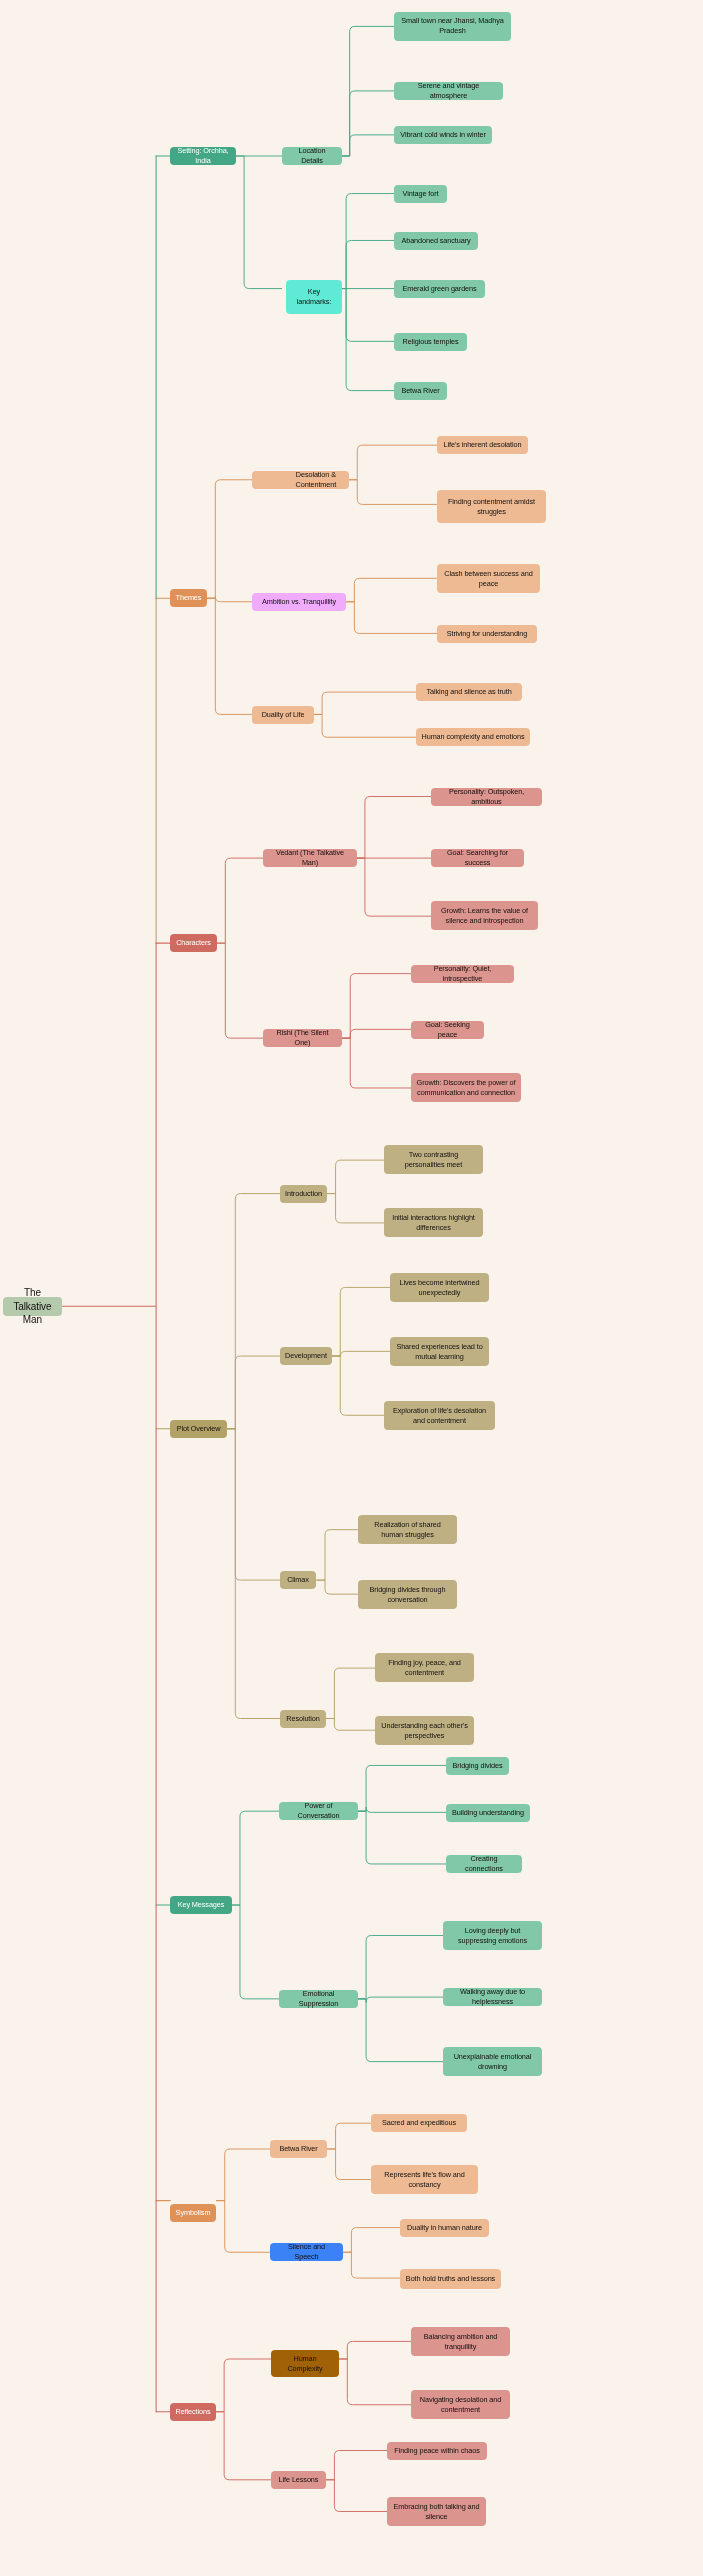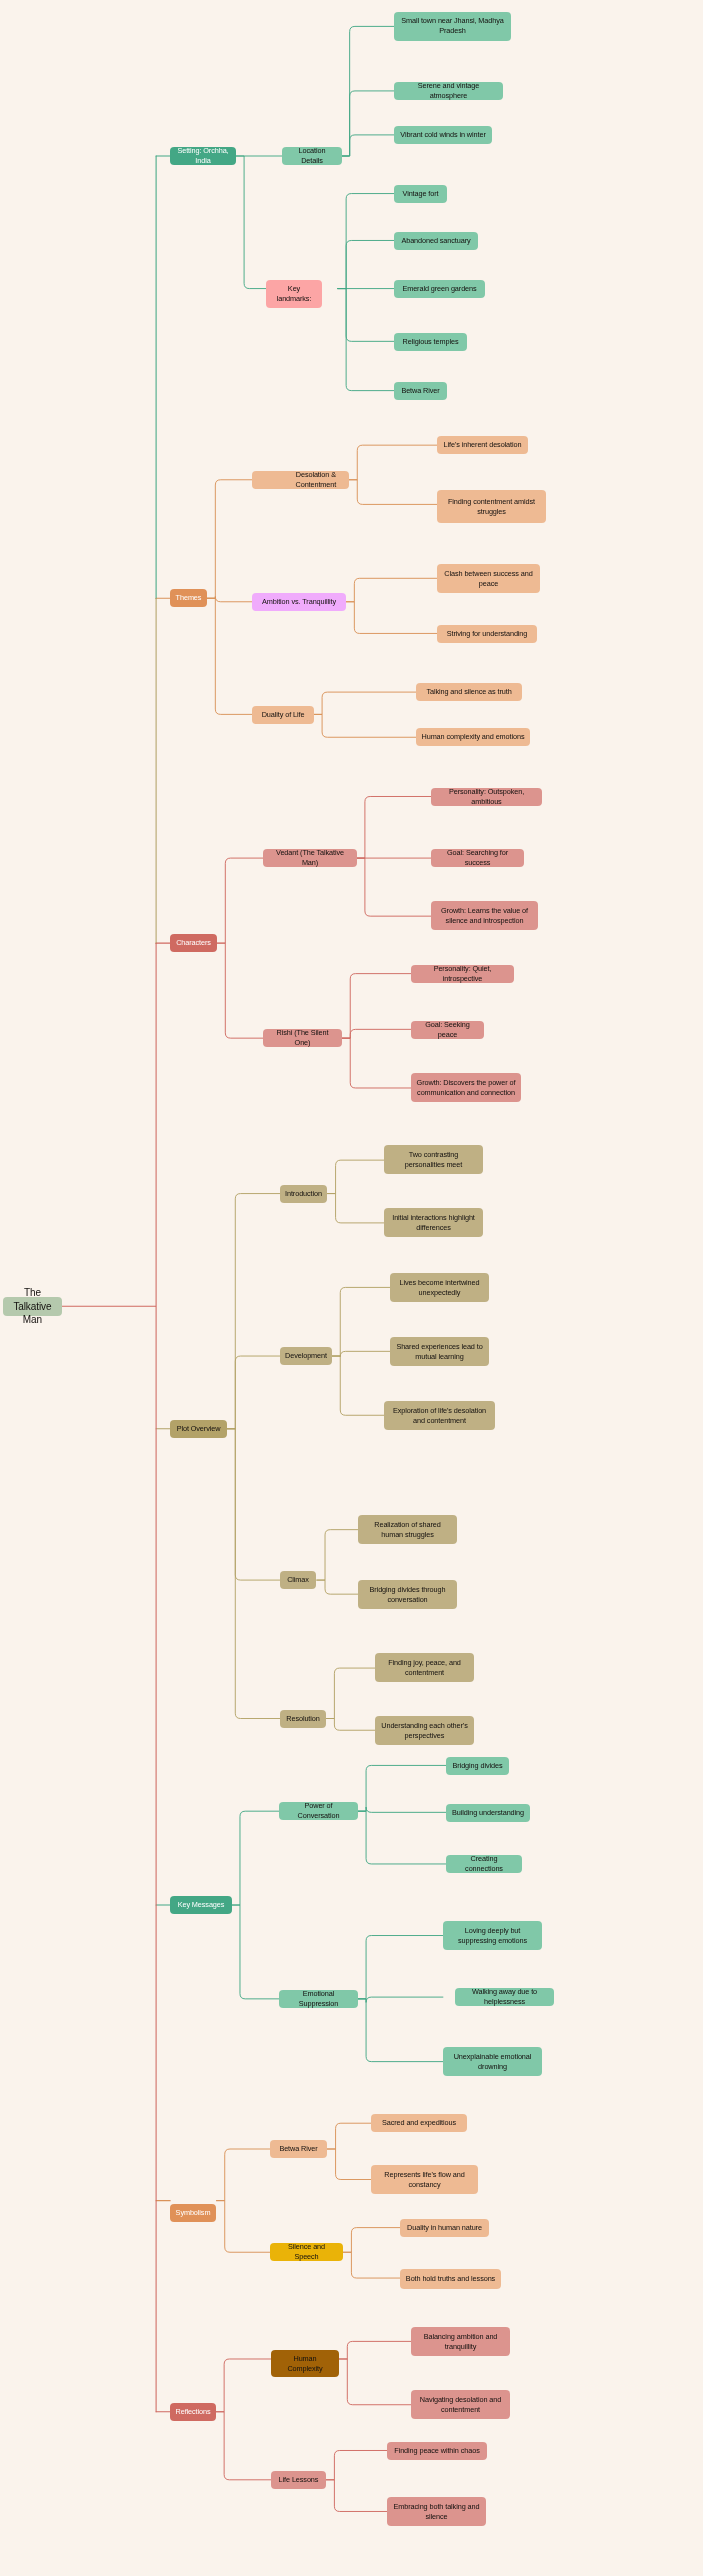--- a/index.html
+++ b/index.html
@@ -117,21 +117,21 @@
       </div>
       <div class="node l3" style="left: 394px; top: 11.7px; width: 117px; height: 29px; background: rgb(128, 200, 168);">
         <span>Small town near Jhansi, Madhya Pradesh</span>
       </div>
       <div class="node l3" style="left: 394px; top: 82px; width: 109px; height: 17.6px; background: rgb(128, 200, 168);">
         <span>Serene and vintage atmosphere</span>
       </div>
       <div class="node l3" style="left: 394px; top: 126px; width: 98px; height: 17.6px; background: rgb(128, 200, 168);">
         <span>Vibrant cold winds in winter</span>
       </div>
-      <div class="node l2" style="left: 266px; top: 280px; width: 56px; height: 28px; background: #fca5a5;">
+      <div class="node l2" style="left: 286px; top: 280px; width: 56px; height: 34px; background: #5eead4;">
         <span>Key landmarks:</span>
       </div>
       <div class="node l3" style="left: 394px; top: 185px; width: 53px; height: 17.6px; background: rgb(128, 200, 168);">
         <span>Vintage fort</span>
       </div>
       <div class="node l3" style="left: 394px; top: 232px; width: 84px; height: 17.6px; background: rgb(128, 200, 168);">
         <span>Abandoned sanctuary</span>
       </div>
       <div class="node l3" style="left: 394px; top: 280px; width: 91px; height: 17.6px; background: rgb(128, 200, 168);">
         <span>Emerald green gardens</span>
@@ -255,39 +255,39 @@
       </div>
       <div class="node l3" style="left: 446px; top: 1855px; width: 76px; height: 17.6px; background: rgb(128, 200, 168);">
         <span>Creating connections</span>
       </div>
       <div class="node l2" style="left: 279px; top: 1990px; width: 79px; height: 17.6px; background: rgb(128, 200, 168);">
         <span>Emotional Suppression</span>
       </div>
       <div class="node l3" style="left: 443px; top: 1921px; width: 99px; height: 29px; background: rgb(128, 200, 168);">
         <span>Loving deeply but suppressing emotions</span>
       </div>
-      <div class="node l3" style="left: 443px; top: 1988px; width: 99px; height: 17.6px; background: rgb(128, 200, 168); margin-left: 12px;">
+      <div class="node l3" style="left: 443px; top: 1988px; width: 99px; height: 17.6px; background: rgb(128, 200, 168);">
         <span>Walking away due to helplessness</span>
       </div>
       <div class="node l3" style="left: 443px; top: 2047px; width: 99px; height: 29px; background: rgb(128, 200, 168);">
         <span>Unexplainable emotional drowning</span>
       </div>
       <div class="node l1 light-text" style="left: 170px; top: 2192px; width: 46px; height: 17.6px; background: rgb(224, 145, 88); margin-top: 12px;">
         <span>Symbolism</span>
       </div>
       <div class="node l2" style="left: 270px; top: 2140px; width: 57px; height: 17.6px; background: rgb(238, 186, 147);">
         <span>Betwa River</span>
       </div>
       <div class="node l3" style="left: 371px; top: 2114px; width: 96px; height: 17.6px; background: rgb(238, 186, 147);">
         <span>Sacred and expeditious</span>
       </div>
       <div class="node l3" style="left: 371px; top: 2165px; width: 107px; height: 29px; background: rgb(238, 186, 147);">
         <span>Represents life's flow and constancy</span>
       </div>
-      <div class="node l2" style="left: 270px; top: 2243px; width: 73px; height: 17.6px; background: #eab308;">
+      <div class="node l2" style="left: 270px; top: 2243px; width: 73px; height: 17.6px; background: #3b82f6;">
         <span>Silence and Speech</span>
       </div>
       <div class="node l3" style="left: 400px; top: 2219px; width: 89px; height: 17.6px; background: rgb(238, 186, 147);">
         <span>Duality in human nature</span>
       </div>
       <div class="node l3" style="left: 400px; top: 2269px; width: 101px; height: 20px; background: rgb(238, 186, 147);">
         <span>Both hold truths and lessons</span>
       </div>
       <div class="node l1 light-text" style="left: 170px; top: 2403px; width: 46px; height: 17.6px; background: rgb(207, 106, 97);">
         <span>Reflections</span>

